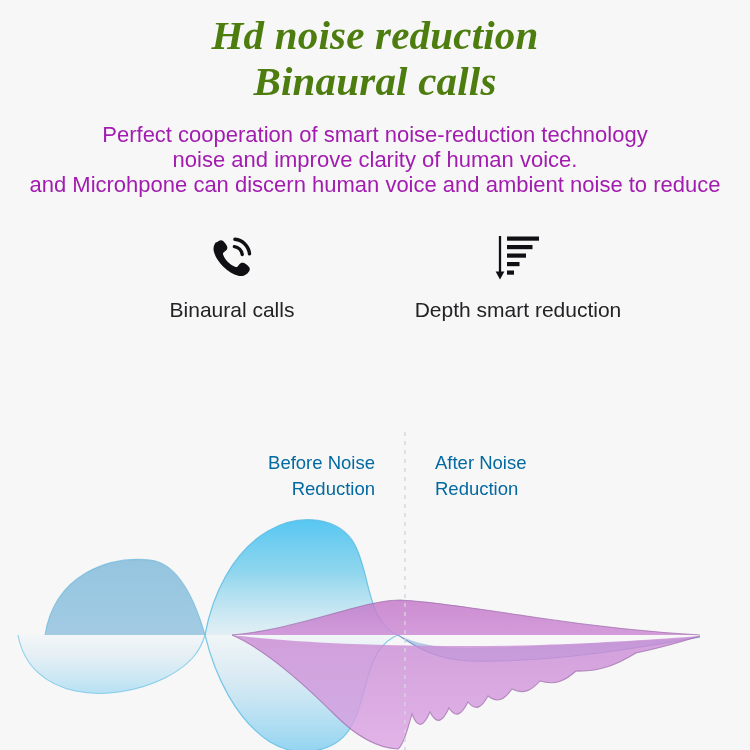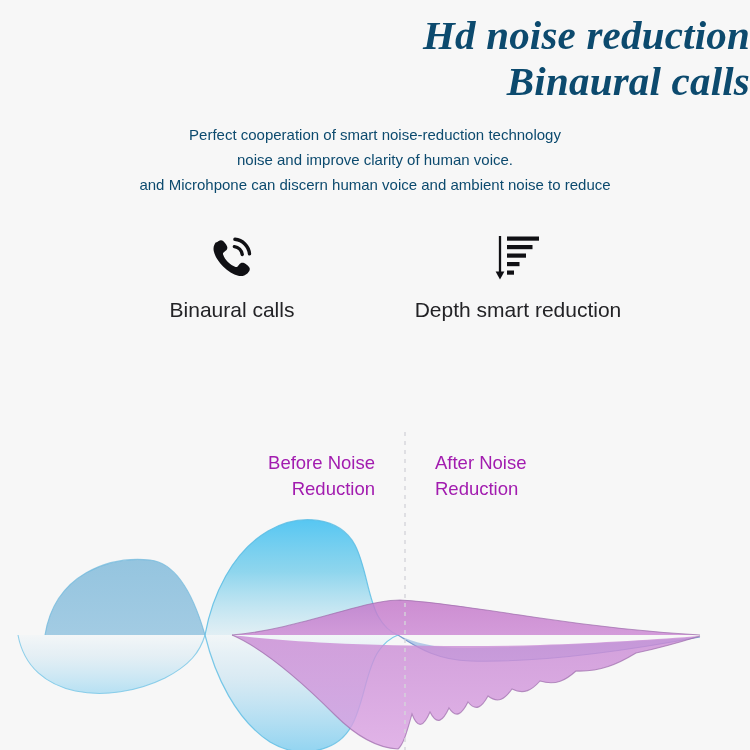--- a/index.html
+++ b/index.html
@@ -32,34 +32,33 @@
     left: 0;
     width: 750px;
     text-align: center;
   }
   .heading-line {
     font-family: "Liberation Serif", "DejaVu Serif", serif;
     font-style: italic;
     font-weight: bold;
     font-size: 41px;
     line-height: 46px;
-    color: #0c4a6e;
+    color: #4d7c0f;
     letter-spacing: 0.2px;
     white-space: nowrap;
-    text-align: right;
   }
 
   .subtitle {
     position: absolute;
     top: 122px;
     left: 0;
     width: 750px;
     text-align: center;
-    color: #0c4a6e;
-    font-size: 15px;
+    color: #a21caf;
+    font-size: 22px;
     line-height: 25px;
   }
   .subtitle div { white-space: nowrap; }
 
   
   .features {
     position: absolute;
     top: 228px;
     left: 0;
     width: 750px;
@@ -91,21 +90,21 @@
     position: absolute;
     top: 450px;
     left: 0;
     width: 750px;
     height: 60px;
   }
   .wave-label {
     position: absolute;
     font-size: 18.5px;
     line-height: 26px;
-    color: #a21caf;
+    color: #0369a1;
   }
   .wave-label-before {
     right: 375px;
     text-align: right;
     width: 220px;
   }
   .wave-label-after {
     left: 435px;
     text-align: left;
     width: 220px;

